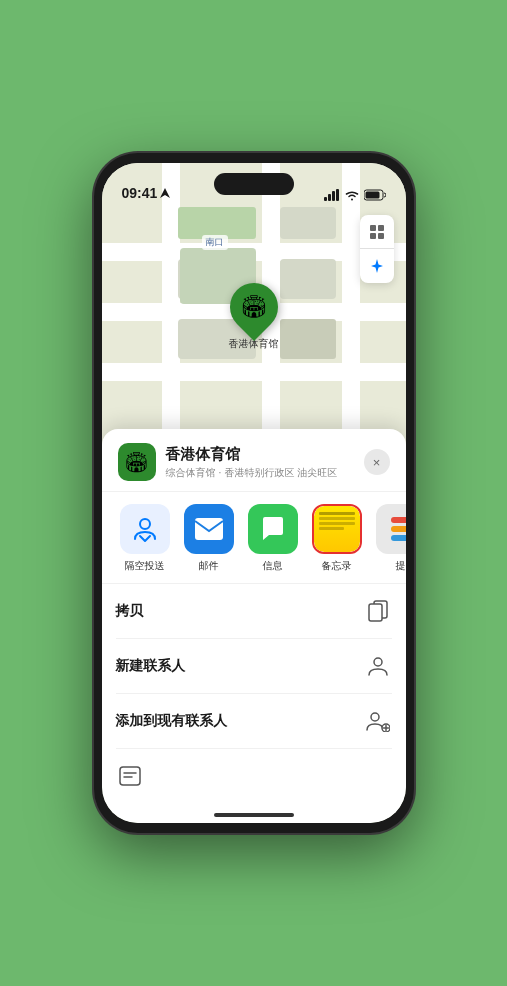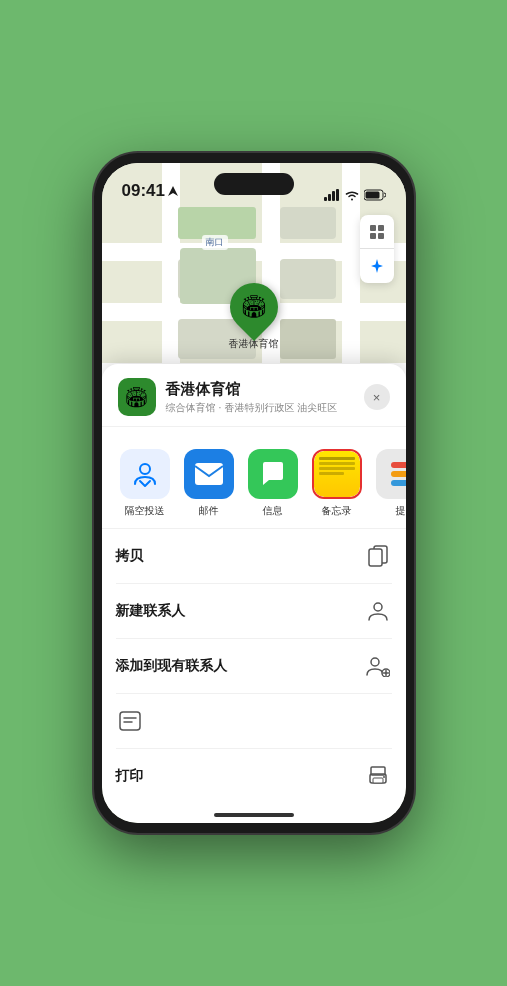--- a/index.html
+++ b/index.html
@@ -49,21 +49,21 @@
       left: 0;
       right: 0;
       height: 44px;
       display: flex;
       align-items: flex-end;
       justify-content: space-between;
       padding: 0 20px 6px;
       z-index: 50;
     }
     .status-time {
-      font-size: 17px;
+      font-size: 14px;
       font-weight: 600;
       color: #1a1a1a;
       display: flex;
       align-items: center;
       gap: 3px;
     }
     .status-icons {
       display: flex;
       align-items: center;
       gap: 5px;
@@ -233,21 +233,20 @@
       border-bottom: 1px solid #f0f0f0;
     }
     .share-app-item {
       display: flex;
       flex-direction: column;
       align-items: center;
       gap: 5px;
       flex-shrink: 0;
       cursor: pointer;
       min-width: 58px;
-      margin-top: 10px;
     }
     .share-app-icon {
       width: 50px;
       height: 50px;
       border-radius: 12px;
       display: flex;
       align-items: center;
       justify-content: center;
       font-size: 26px;
     }
@@ -495,31 +494,20 @@
 
         <div class="action-row">
           <div class="action-icon">
             <svg width="22" height="20" viewBox="0 0 22 20" fill="none">
               <rect x="1" y="1" width="20" height="18" rx="3" stroke="#555" stroke-width="1.5"></rect>
               <path d="M5 7 L17 7 M5 11 L13 11" stroke="#555" stroke-width="1.5" stroke-linecap="round"></path>
             </svg>
           </div>
         </div>
 
-        <div class="action-row">
-          <span class="action-label">打印</span>
-          <div class="action-icon">
-            <svg width="22" height="20" viewBox="0 0 22 20" fill="none">
-              <rect x="4" y="1" width="14" height="8" rx="1" stroke="#555" stroke-width="1.5"></rect>
-              <rect x="3" y="8" width="16" height="9" rx="2" stroke="#555" stroke-width="1.5"></rect>
-              <rect x="6" y="12" width="10" height="5" rx="1" fill="white" stroke="#555" stroke-width="1"></rect>
-              <circle cx="17" cy="11" r="1" fill="#555"></circle>
-            </svg>
-          </div>
-        </div>
 
       </div>
 
       <div class="home-indicator"></div>
     </div>
 
   </div>
 </div>
 
 </body></html>

